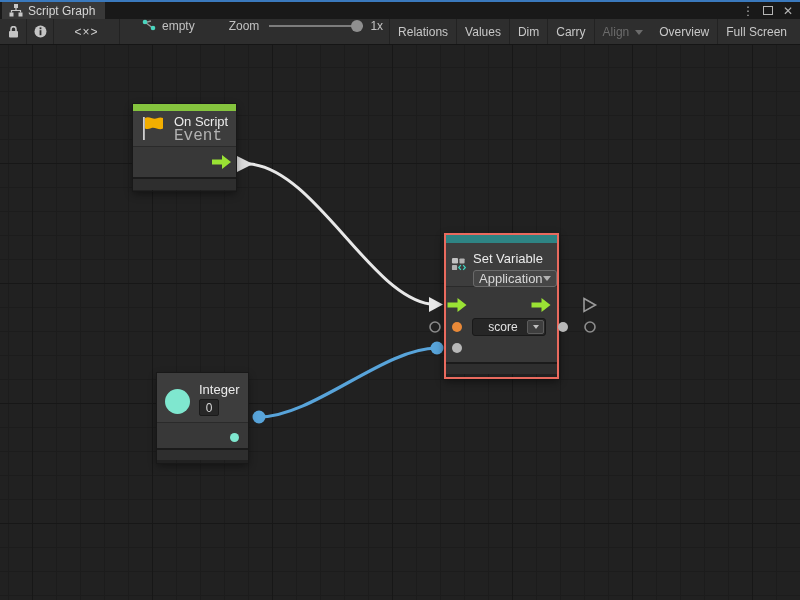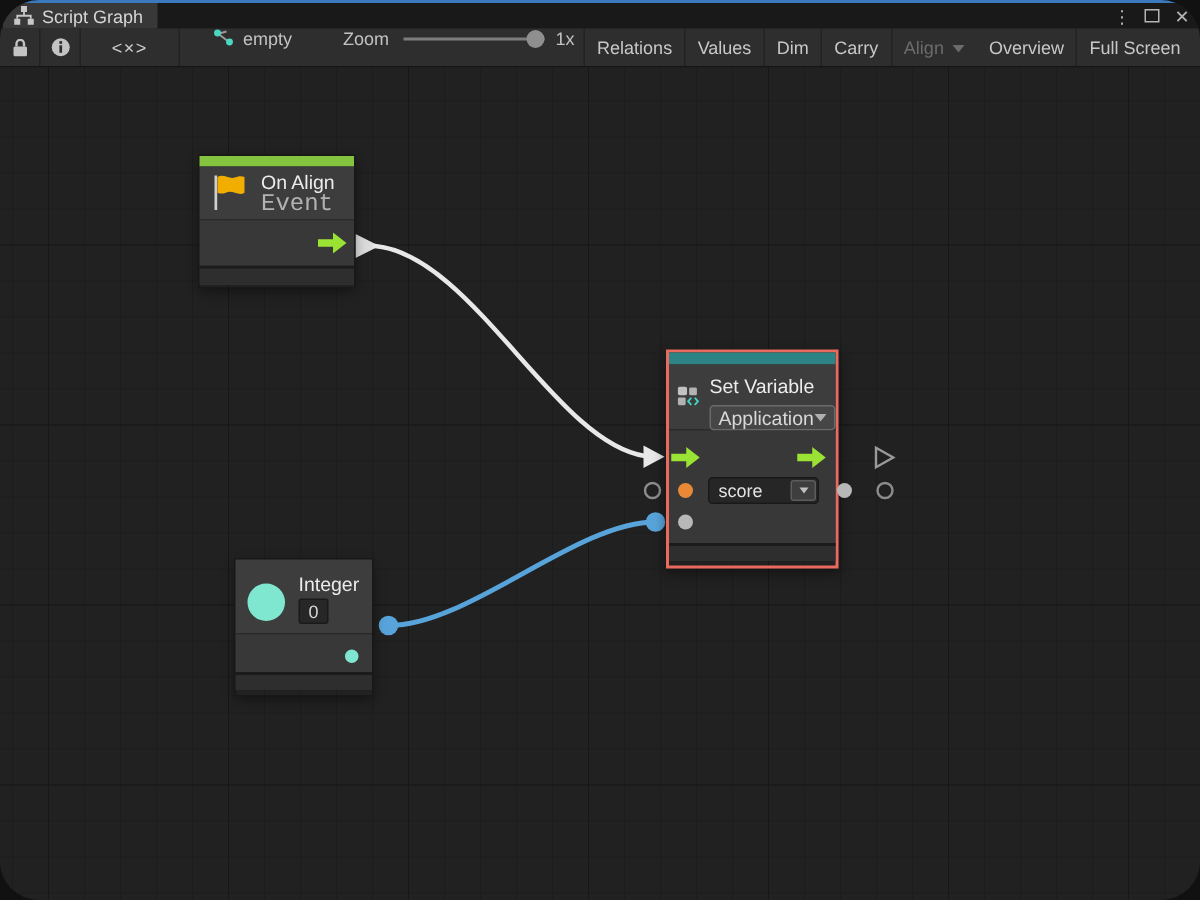--- a/index.html
+++ b/index.html
@@ -1,18 +1,18 @@
 <!DOCTYPE html>
 <html><head>
 <meta charset="utf-8">
 <style>
   * { margin:0; padding:0; box-sizing:border-box; }
   html,body { width:800px; height:600px; overflow:hidden; background:#111; }
   body { font-family:"Liberation Sans", sans-serif; -webkit-font-smoothing:antialiased; }
-  .stage { position:relative; width:800px; height:600px; background:#212121; overflow:hidden;border-radius:26px; }
+  .stage { position:relative; width:800px; height:600px; background:#212121; overflow:hidden; }
 
   
   .top-accent { position:absolute; left:0; top:0; width:800px; height:2px; background:#3a79bd; }
   .tabbar { position:absolute; left:0; top:2px; width:800px; height:17px; background:#191919; display:flex; align-items:stretch; }
   .tab { display:flex; align-items:center; gap:5px; background:#383838; padding:0 10px 0 7px; margin-left:2px; height:17px; }
   .tab-label { font-size:12px; color:#d6d6d6; white-space:nowrap; }
   .win-controls { margin-left:auto; display:flex; align-items:center; gap:4px; padding-right:4px; }
   .win-btn { width:16px; height:15px; display:flex; align-items:center; justify-content:center; color:#b5b5b5; font-size:12px; cursor:default; }
   .maximize-box { width:10px; height:9px; border:1.5px solid #b5b5b5; }
 
@@ -41,21 +41,21 @@
       linear-gradient(90deg, #1c1c1c 1px, transparent 1px);
     background-size:120px 120px, 120px 120px, 24px 24px, 24px 24px;
     background-position:0px -2px, 32px 0px, 0px 22px, 8px 0px; }
 
   .wires-layer { position:absolute; left:0; top:0; width:800px; height:600px; pointer-events:none; }
 
   
   .node { position:absolute; box-shadow:0 0 0 1px #181818, 0 3px 8px rgba(0,0,0,.45); }
   .node-strip { height:7px; }
   .node-header { background:#3d3d3d; display:flex; align-items:center; }
-  .node-body { background:#383838; position:relative; }
+  .node-body { background:#383838; position:relative;text-align:center; }
   .node-footer { background:#2e2e2e; border-top:2px solid #1b1b1b; }
   .node-title { font-size:13px; color:#ececec; line-height:14px; white-space:nowrap; }
   .node-sub { font-size:16px; color:#b2b2b2; line-height:12px; white-space:nowrap;font-family:Liberation Mono, monospace; }
 
   
   .node-onstart { left:133px; top:104px; width:103px; height:87px; }
   .node-onstart .node-header { height:36px; padding-left:7px; border-bottom:1px solid #2a2a2a; }
   .node-onstart .node-body { height:30px; }
   .node-onstart .node-footer { height:13px; }
   .onstart-text { margin-left:8px; display:flex; flex-direction:column; gap:1px; }
@@ -174,21 +174,21 @@
   </svg>
 
   <div class="node node-onstart">
     <div class="node-strip" style="background:#85c43e"></div>
     <div class="node-header">
       <svg width="26" height="27" viewBox="0 0 26 27">
         <rect x="3" y="2" width="1.8" height="23" fill="#cfcfcf"></rect>
         <path d="M5,3 C9,0.5 13,5 17,3.2 C19.5,2.1 21.5,2.3 23,3 L23,13.5 C19,16 15,11.5 11,13.3 C8.5,14.4 6.5,14.2 5,13.5 Z" fill="#f2ae00"></path>
       </svg>
       <div class="onstart-text">
-        <span class="node-title">On Align</span>
+        <span class="node-title">On Script</span>
         <span class="node-sub">Event</span>
       </div>
     </div>
     <div class="node-body">
       <svg class="flow-out-port" width="19" height="14" viewBox="0 0 19 14">
         <polygon points="0,4.5 10,4.5 10,0 19,7 10,14 10,9.5 0,9.5" fill="#9ae234"></polygon>
       </svg>
     </div>
     <div class="node-footer"></div>
   </div>

